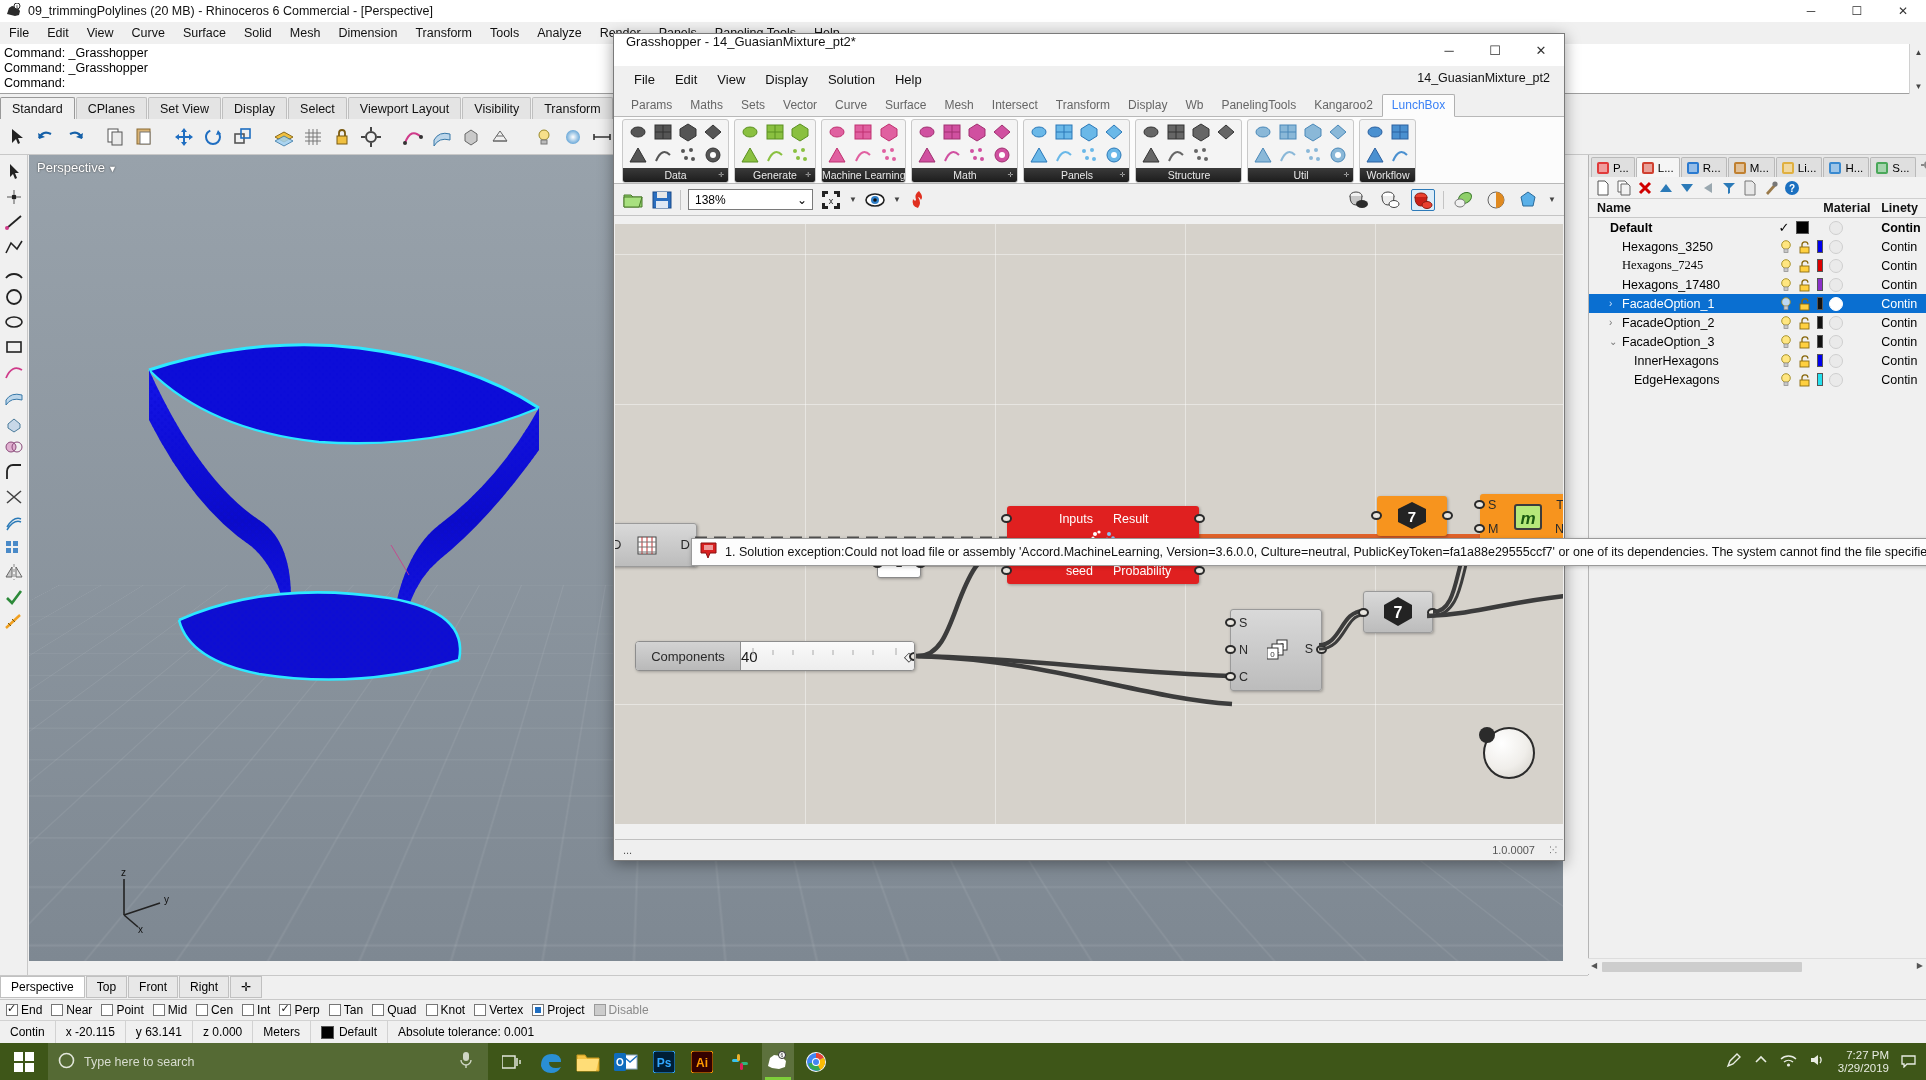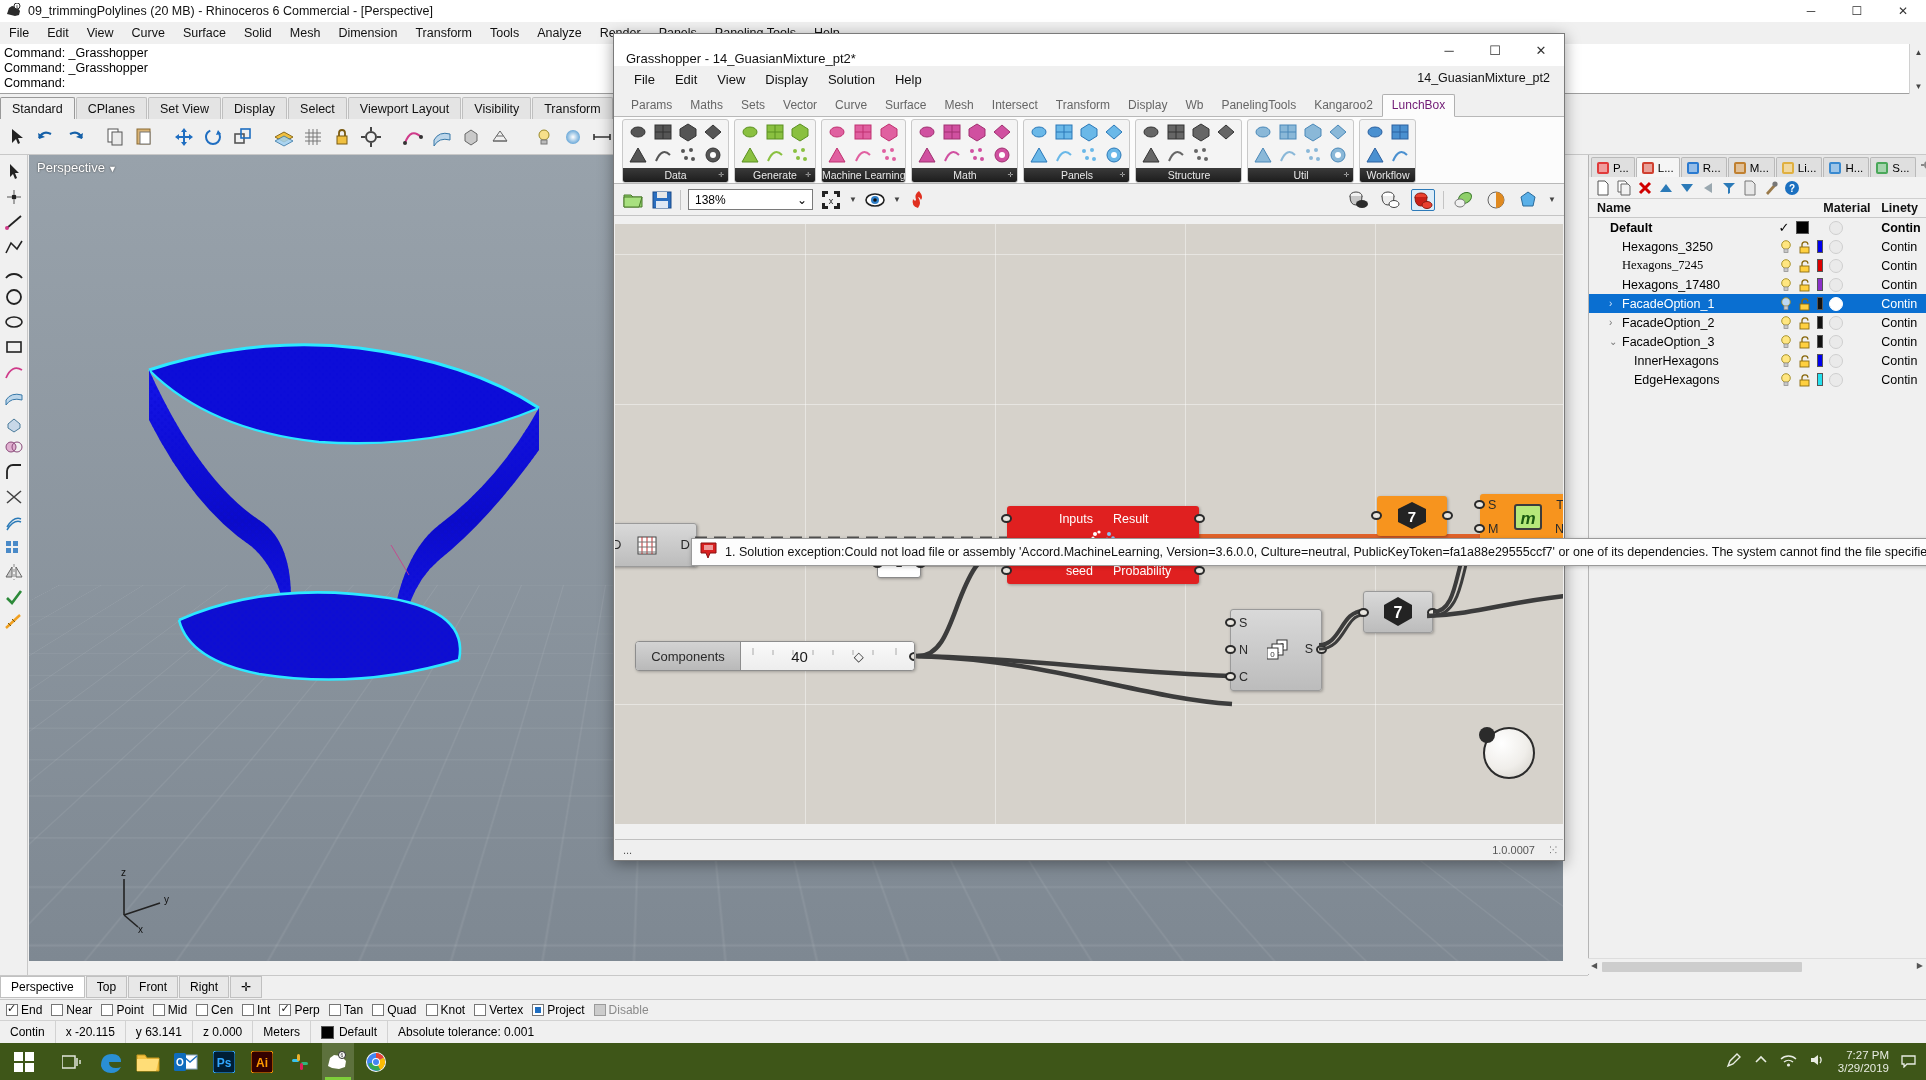--- a/index.html
+++ b/index.html
@@ -105,29 +105,29 @@
   #taskbar .searchbox { width:440px; height:37px; background:rgba(255,255,255,.12); display:flex; align-items:center; gap:9px; padding-left:10px; font-size:12.5px; color:#d8ddd0;}
   #taskbar .tbicons { display:flex; align-items:center; gap:6px; margin-left:8px;}
   #taskbar .tbi { width:32px; height:37px; display:flex; align-items:center; justify-content:center; position:relative;}
   #taskbar .tbi.active { background:rgba(255,255,255,.16); }
   #taskbar .tbi.active:after { content:""; position:absolute; left:3px; right:3px; bottom:0; height:3px; background:#7ecf3a;}
   #tray { position:absolute; right:0; top:0; height:37px; display:flex; align-items:center; gap:12px; padding-right:10px; color:#e8ece2; font-size:12px;}
   #tray .clock { text-align:right; line-height:13px; font-size:11.5px;}
 
   
   #gh-window { position:absolute; left:613px; top:33px; width:952px; height:828px; background:#f0f0f0; border:1px solid #7a7a7a; box-shadow:0 3px 14px rgba(0,0,0,.38); }
-  #gh-titlebar { height:32px; background:#ffffff; display:flex; align-items:flex-end; padding-left:12px; font-size:13px; color:#111;}
+  #gh-titlebar { height:32px; background:#ffffff; display:flex; align-items:flex-start; padding-left:12px; font-size:13px; color:#111;}
   #gh-wincontrols { position:absolute; right:0; top:0; height:32px; display:flex;}
   #gh-wincontrols div { width:46px; height:32px; display:flex; align-items:center; justify-content:center; font-size:13px; color:#333;}
   #gh-menubar { height:26px; background:#f0f0f0; display:flex; align-items:center; font-size:13px; padding-left:10px; position:relative;}
   #gh-menubar .mi { padding:3px 10px; color:#111;}
   #gh-docname { position:absolute; right:14px; top:5px; font-size:12.5px; color:#111;}
   #gh-tabs { height:24px; background:#f0f0f0; display:flex; align-items:flex-end; padding-left:8px; font-size:12px; color:#666;}
   #gh-tabs .ght { padding:3px 9px 4px 9px; }
-  #gh-tabs .ght.active { background:#fcfcfc; border:1px solid #b0b0b0; border-bottom:1px solid #fcfcfc; color:#701a75; border-radius:2px 2px 0 0; position:relative; top:1px;}
+  #gh-tabs .ght.active { background:#fcfcfc; border:1px solid #b0b0b0; border-bottom:1px solid #fcfcfc; color:#3b82f6; border-radius:2px 2px 0 0; position:relative; top:1px;}
   #gh-ribbon { height:68px; background:#fcfcfc; border-top:1px solid #b8b8b8; border-bottom:1px solid #b8b8b8; display:flex; align-items:flex-start; padding:2px 2px 0 8px; gap:2px; overflow:hidden;}
   .rgroup { background:#f4f4f4; border:1px solid #c9c9c9; border-radius:3px; height:64px; display:flex; flex-direction:column; margin-right:3px;}
   .rgrid { flex:1; display:grid; grid-auto-flow:column; grid-template-rows:1fr 1fr; gap:1px; padding:2px 3px;}
   .rgrid .ci { width:24px; height:20px; position:relative; display:flex; align-items:center; justify-content:center; font-size:9px;}
   .rlabel { height:14px; background:linear-gradient(#3a3a3a,#1d1d1d); color:#e9e9e9; font-size:10.5px; display:flex; align-items:center; justify-content:center; position:relative; border-radius:0 0 2px 2px;}
   .rlabel .dd { position:absolute; right:4px; font-size:7px; color:#bbb;}
   #gh-zoombar { height:32px; background:#f0f0f0; border-bottom:1px solid #c4c4c4; display:flex; align-items:center; padding-left:8px; gap:7px; position:relative;}
   #gh-zoombar .zi { width:22px; height:22px; position:relative;}
   #zoom-select { width:125px; height:21px; border:1px solid #7a7a7a; background:#fff; font-size:12px; display:flex; align-items:center; padding-left:6px; justify-content:space-between; padding-right:5px;}
   #gh-zoombar .rightgrp { position:absolute; right:8px; display:flex; align-items:center; gap:8px;}
@@ -1402,21 +1402,21 @@
       <span class="port" style="right:-6px;top:10px;"></span>
     </div>
     <svg style="position:absolute;left:305px;top:332px;width:95px;height:16px;">
       <path d="M0 8 H88" stroke="#3c3c3c" stroke-width="4.5" fill="none"></path>
     </svg>
 
     <div style="position:absolute;left:20px;top:417px;width:280px;height:30px;background:#f4f4f4;border:1px solid #8d8d8d;border-radius:4px;display:flex;align-items:center;box-shadow:1px 1px 3px rgba(0,0,0,.25);overflow:hidden;">
       <div style="width:105px;height:100%;background:linear-gradient(#d3d3d3,#b9b9b9);border-right:1px solid #8d8d8d;display:flex;align-items:center;justify-content:center;font-size:13px;color:#2a2a2a;">
         <span>Components</span>
       </div>
-      <div style="flex:1;height:100%;display:flex;align-items:center;justify-content:center;position:relative;background:linear-gradient(#fafafa,#ededed);gap:40px;">
+      <div style="flex:1;height:100%;display:flex;align-items:center;justify-content:space-between;position:relative;background:linear-gradient(#fafafa,#ededed);gap:40px;">
         <svg style="position:absolute;left:10px;top:4px;" width="150" height="10">
           <g stroke="#aaa">
               <path d="M2 2v7M22 4v5M42 4v5M62 4v5M82 4v5M102 4v5M122 4v5M145 2v7"></path>
             </g>
         </svg>
         <span style="font-size:15px;color:#1a1a1a;">40</span>
         <span style="font-size:13px;margin-left:6px;color:#222;">◇</span>
       </div>
       <span class="port" style="position:absolute;right:-6px;top:10px;"></span>
     </div>
@@ -1529,20 +1529,33 @@
   <div class="startbtn">
     <svg width="20" height="20">
         <g fill="#ffffff">
           <rect x="0" y="0" width="9" height="9"></rect>
           <rect x="11" y="0" width="9" height="9"></rect>
           <rect x="0" y="11" width="9" height="9"></rect>
           <rect x="11" y="11" width="9" height="9"></rect>
         </g>
       </svg>
   </div>
+  <div class="searchbox">
+    <span><svg width="17" height="17">
+          <circle cx="8.5" cy="8.5" r="7" fill="none" stroke="#e2e6da" stroke-width="1.6"></circle>
+        </svg></span>
+    <span>Type here to search</span>
+    <span style="margin-left:auto;margin-right:14px;">
+      <svg width="16" height="18">
+          <rect x="5" y="1" width="6" height="9" rx="3" fill="#cfd6c4"></rect>
+          <path d="M3 9 a5 5 0 0 0 10 0" fill="none" stroke="#cfd6c4" stroke-width="1.4"></path>
+          <path d="M8 14v3" stroke="#cfd6c4" stroke-width="1.4"></path>
+        </svg>
+    </span>
+  </div>
   <div class="tbicons">
     <div class="tbi">
       <svg width="20" height="18">
           <rect x="0" y="3" width="13" height="12" fill="none" stroke="#e2e6da" stroke-width="1.5"></rect>
           <path d="M15 5v8M18 7v4" stroke="#e2e6da" stroke-width="1.5"></path>
         </svg>
     </div>
     <div class="tbi">
       <svg width="24" height="24">
           <path d="M3 16 q0-12 11-12 q9 0 9 8 h-12 q0 6 7 6 q3 0 5-1 q-3 6-10 6 q-8 0-10-7z" fill="#2a8fd4"></path>

